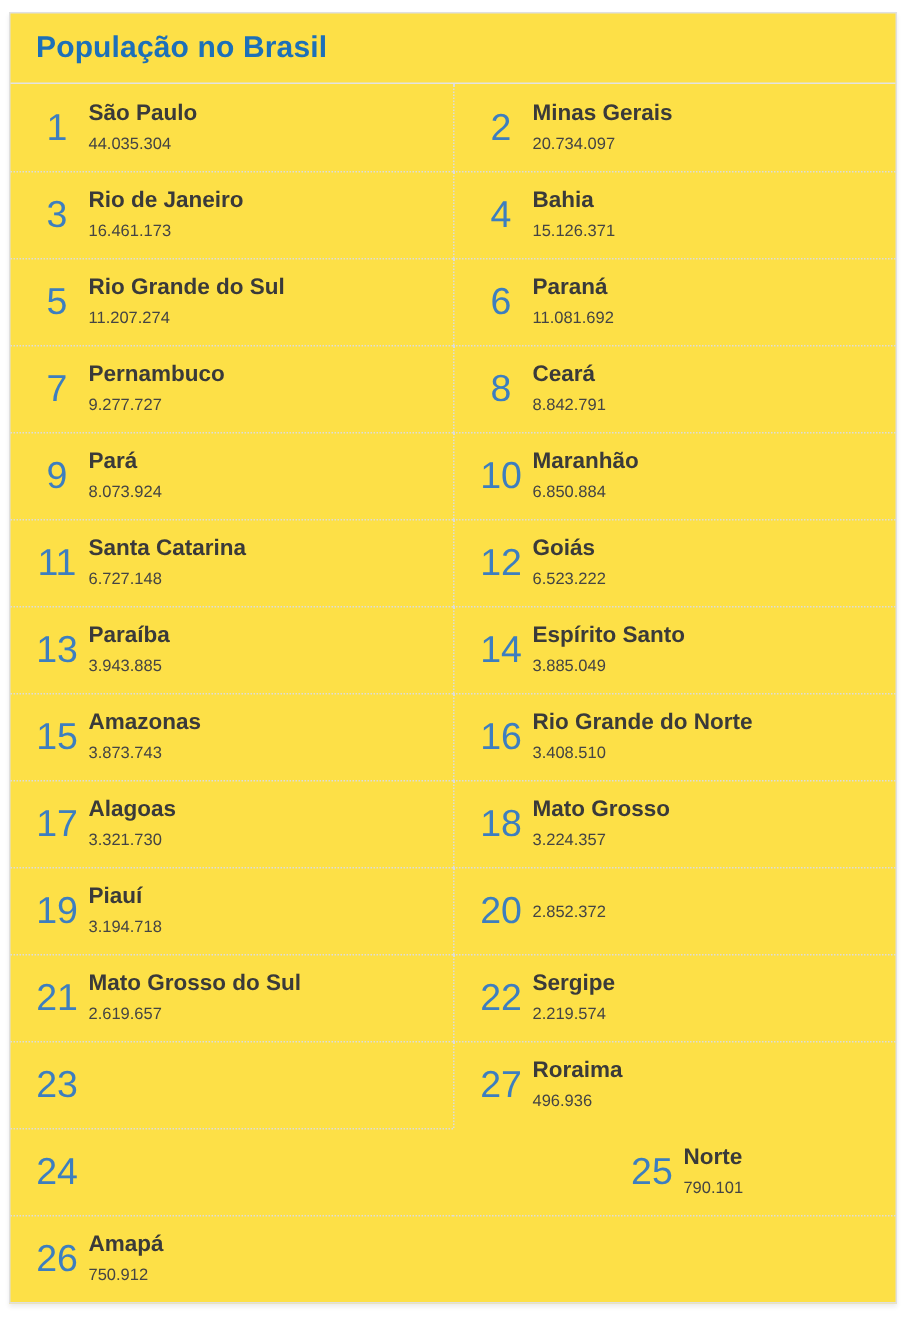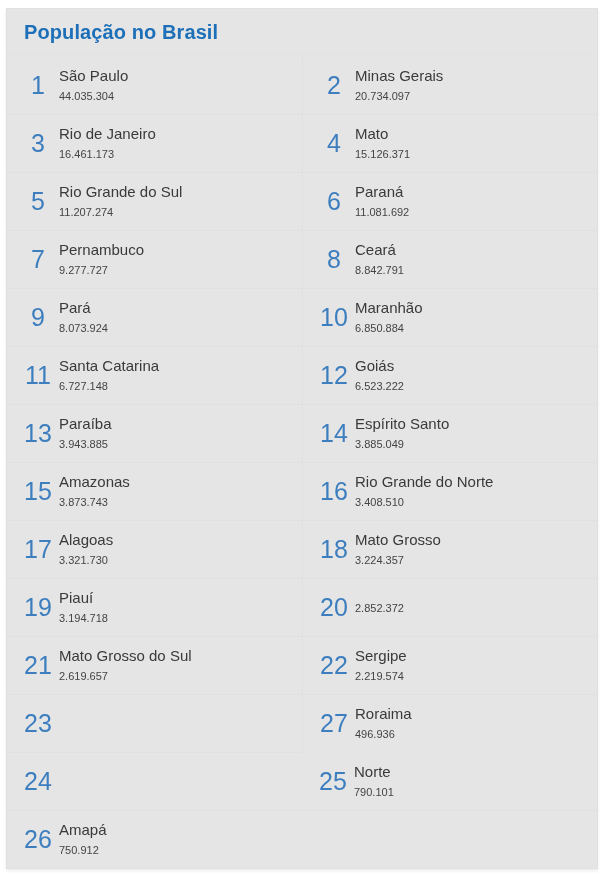--- a/index.html
+++ b/index.html
@@ -14,21 +14,21 @@
   body{
     width:604px;height:888px;
     font-family:"Liberation Sans","DejaVu Sans",sans-serif;
     -webkit-font-smoothing:antialiased;
     overflow:hidden;
   }
   .card{
     box-sizing:border-box;
     margin:8px 6px 0 6px;
     width:592px;
-    background:#e5e5e5;
+    background:#fde047;
     border:1px solid var(--border-solid);
     box-shadow:0 2px 3px rgba(0,0,0,0.08);
   }
   .card-header{
     box-sizing:border-box;
     height:47px;
     padding:0 17px;
     display:flex;
     align-items:center;
     border-bottom:1px solid #e3e3e3;
@@ -46,33 +46,33 @@
   .cell{
     box-sizing:border-box;
     height:58px;
     display:flex;
     align-items:center;
     border-top:1px dotted var(--border-dotted);
     overflow:hidden;
   }
   .cell.bl{border-left:1px dotted var(--border-dotted);}
   .cell.nt{border-top:none;}
-  .cell.nl{border-left:none;}
+  .cell.nl{border-left:none;justify-content:center;}
   .rank{
     flex:0 0 32px;
     margin-left:15px;
     text-align:center;
     font-size:25px;
     line-height:1;
     color:var(--rank-blue);
   }
   .info{margin-left:5px;min-width:0;}
   .state-name{
     font-size:15px;
-    font-weight:normal;
+    font-weight:bold;
     color:var(--text-dark);
     line-height:20px;
     white-space:nowrap;
   }
   .population{
     font-size:11px;
     color:var(--text-value);
     line-height:18px;
     margin-top:1px;
     white-space:nowrap;
@@ -103,21 +103,21 @@
       <div class="cell">
         <div class="rank">3</div>
         <div class="info">
           <div class="state-name">Rio de Janeiro</div>
           <div class="population">16.461.173</div>
         </div>
       </div>
       <div class="cell bl">
         <div class="rank">4</div>
         <div class="info">
-          <div class="state-name">Mato</div>
+          <div class="state-name">Bahia</div>
           <div class="population">15.126.371</div>
         </div>
       </div>
       <div class="cell">
         <div class="rank">5</div>
         <div class="info">
           <div class="state-name">Rio Grande do Sul</div>
           <div class="population">11.207.274</div>
         </div>
       </div>

